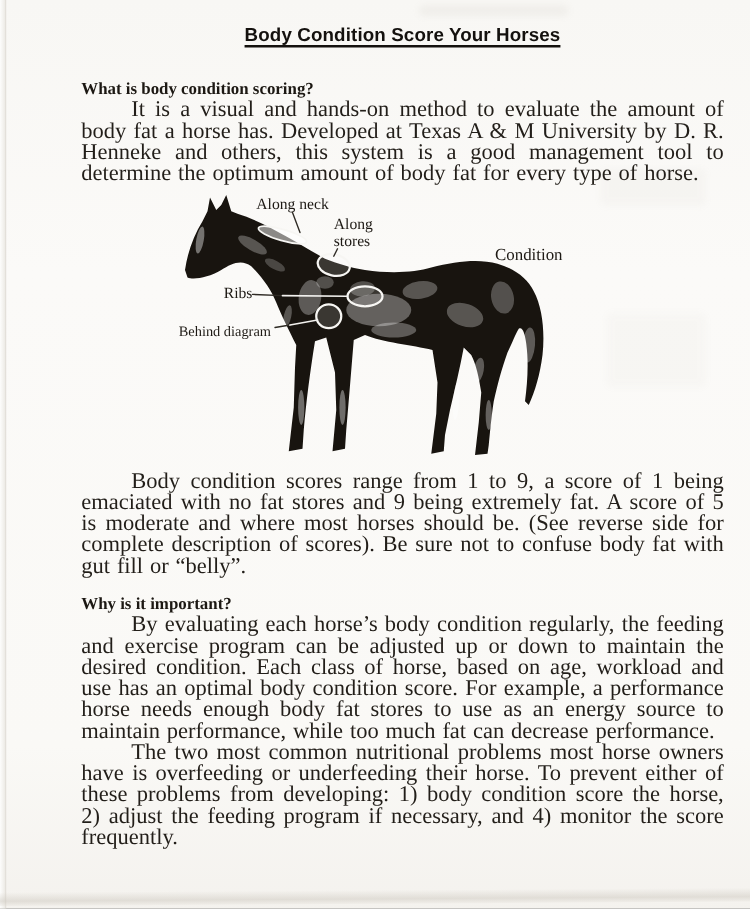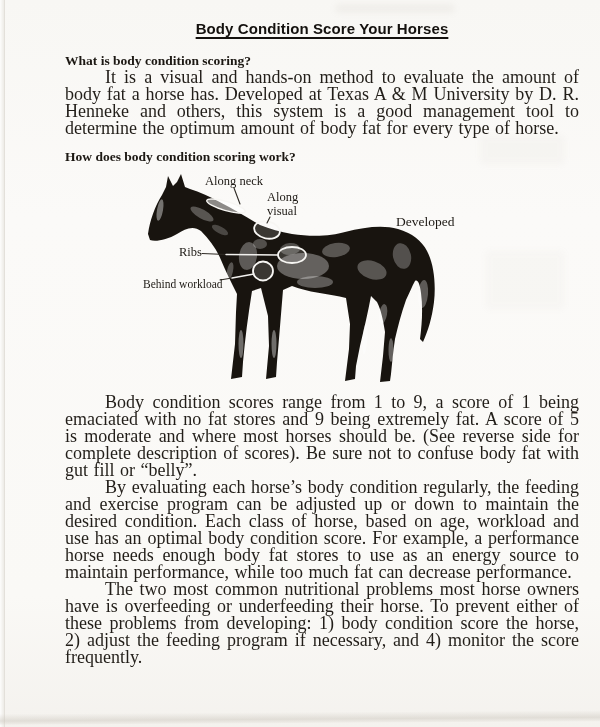--- a/index.html
+++ b/index.html
@@ -24,21 +24,21 @@
   .g2 { left:480px; top:135px; width:85px;  height:30px; opacity:.05; }
   .g3 { left:485px; top:250px; width:80px;  height:60px; opacity:.04; }
 
   .content { position:absolute; left:65px; top:0; width:514px; color:#221e19; }
   h1.title {
     font-family:"Liberation Sans", sans-serif; font-size:15px; font-weight:bold;
     color:#14110e; text-align:center; margin:20px 0 0; letter-spacing:.1px;
     text-decoration:underline; text-decoration-thickness:1.5px; text-underline-offset:3px;
   }
   h2 { font-size:13.5px; line-height:17px; font-weight:bold; margin:12px 0 0; color:#1c1813; }
-  section.sec-what h2 { margin-top:15px; }
+  section.sec-what h2 { margin-top:25px; }
   section.sec-how  h2 { margin-top:11px; }
   section.sec-why  h2 { margin-top:13px; }
   p  {
     font-size:18px; line-height:17px; margin:0; text-align:justify;
     text-indent:40px; word-spacing:1px; color:#221e19;
   }
 
   .diagram { position:relative; height:218px; margin-top:11px; }
   .horse-svg { position:absolute; left:75px; top:-2px; }
   .dlabel { position:absolute; font-size:12.5px; line-height:13.5px; color:#1d1914; white-space:nowrap; }
@@ -60,21 +60,20 @@
 
   <div class="content">
     <h1 class="title">Body Condition Score Your Horses</h1>
 
     <section class="sec-what">
       <h2>What is body condition scoring?</h2>
       <p>It is a visual and hands-on method to evaluate the amount of body fat a horse has.  Developed at Texas A &amp; M University by D. R. Henneke and others, this system is a good management tool to determine the optimum amount of body fat for every type of horse.</p>
     </section>
 
     <section class="sec-how">
-      <h2>How does body condition scoring work?</h2>
 
       <div class="diagram">
         <svg class="horse-svg" width="340" height="218" viewBox="0 0 340 218">
 
           <path fill="#18140f" d="
             M8,60 C10,46 15,32 22,21 L26,13 L28,2 L33,12 L37,8 L41,0 L45,13 L50,15
             C70,21 96,37 120,51 C130,55 140,58 152,60 C172,63 192,62 205,58
             C225,53 243,51 258,55 C272,59 282,67 287,77 C294,90 296,110 294,128
             C292,144 288,157 283,168 L280,165 C282,150 283,134 281,119
             C280,111 278,105 275,107 C272,112 270,118 266,126 C261,140 258,152 255,165
@@ -119,29 +118,30 @@
             <line x1="94" y1="14" x2="100" y2="30" stroke="#2e2a24" stroke-width="1.1"></line>
             <line x1="130" y1="43" x2="127" y2="49" stroke="#2e2a24" stroke-width="1.1"></line>
             <line x1="62" y1="79.5" x2="86" y2="80.5" stroke="#2e2a24" stroke-width="1.1"></line>
             <line x1="86" y1="80.5" x2="138" y2="81" stroke="#f2f1ee" stroke-width="1.4"></line>
             <line x1="80" y1="106" x2="92" y2="104" stroke="#2e2a24" stroke-width="1.1"></line>
             <line x1="92" y1="104" x2="114" y2="100" stroke="#f2f1ee" stroke-width="1.4"></line>
           </g>
         </svg>
 
         <div class="dlabel lbl-along-neck">Along neck</div>
-        <div class="dlabel lbl-along-withers">Along visual</div>
-        <div class="dlabel lbl-tailhead">Developed</div>
+        <div class="dlabel lbl-along-withers">Along stores</div>
+        <div class="dlabel lbl-tailhead">Condition</div>
         <div class="dlabel lbl-ribs">Ribs</div>
-        <div class="dlabel lbl-behind-shoulder">Behind workload</div>
+        <div class="dlabel lbl-behind-shoulder">Behind diagram</div>
       </div>
 
       <p>Body condition scores range from 1 to 9, a score of 1 being emaciated with no fat stores and 9 being extremely fat.  A score of 5 is moderate and where most horses should be.  (See reverse side for complete description of scores).  Be sure not to confuse body fat with gut fill or “belly”.</p>
     </section>
 
     <section class="sec-why">
+      <h2>Why is it  important?</h2>
       <p>By evaluating each horse’s body condition regularly, the feeding and exercise program can be adjusted up or down to maintain the desired condition.  Each class of horse, based on age, workload and use has an optimal body condition score.  For example, a performance horse needs enough body fat stores to use as an energy source to maintain performance, while too much fat can decrease performance.</p>
       <p>The two most common nutritional problems most horse owners have is overfeeding or underfeeding their horse.  To prevent either of these problems from developing:  1) body condition score the horse, 2) adjust the feeding program if necessary, and 4) monitor the score frequently.</p>
     </section>
   </div>
 
   <div class="edge-bottom"></div>
 </div>
 
 </body></html>

